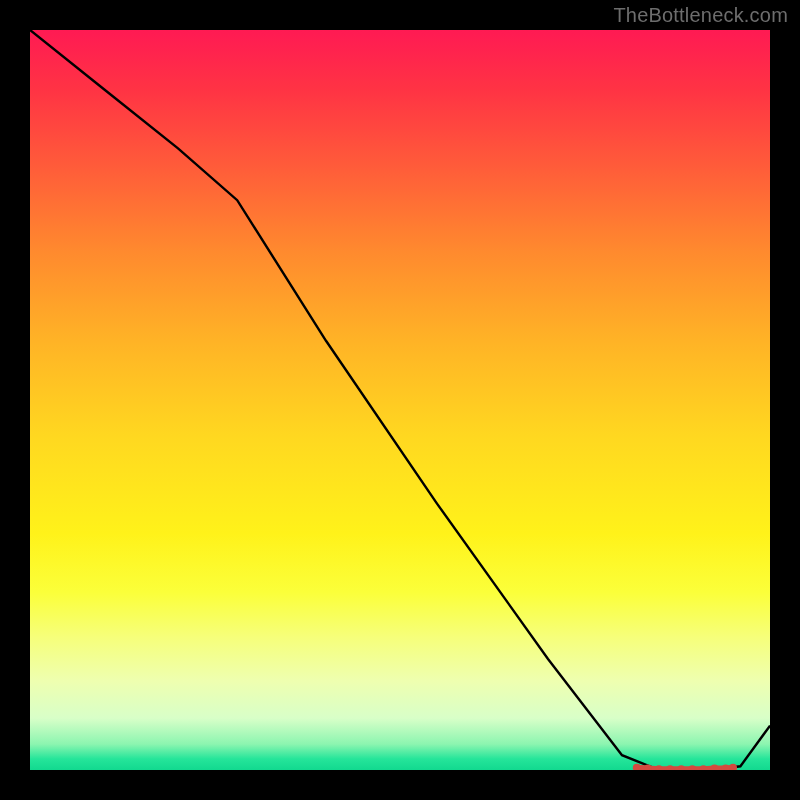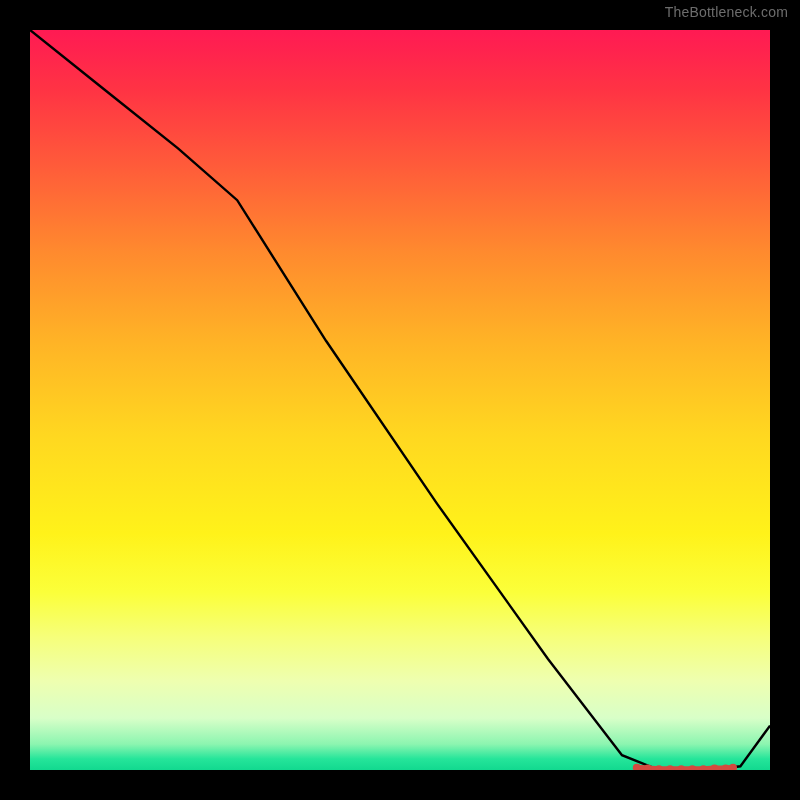--- a/index.html
+++ b/index.html
@@ -45,21 +45,21 @@
     left: 0;
     top: 0;
     width: 740px;
     height: 740px;
   }
   .watermark {
     position: absolute;
     top: 4px;
     right: 12px;
     color: #6d6d6d;
-    font-size: 14px;
+    font-size: 20px;
     letter-spacing: 0.2px;
     z-index: 4;
     user-select: none;
   }
 </style>
 </head>
 <body>
 
 <div class="frame">
 

